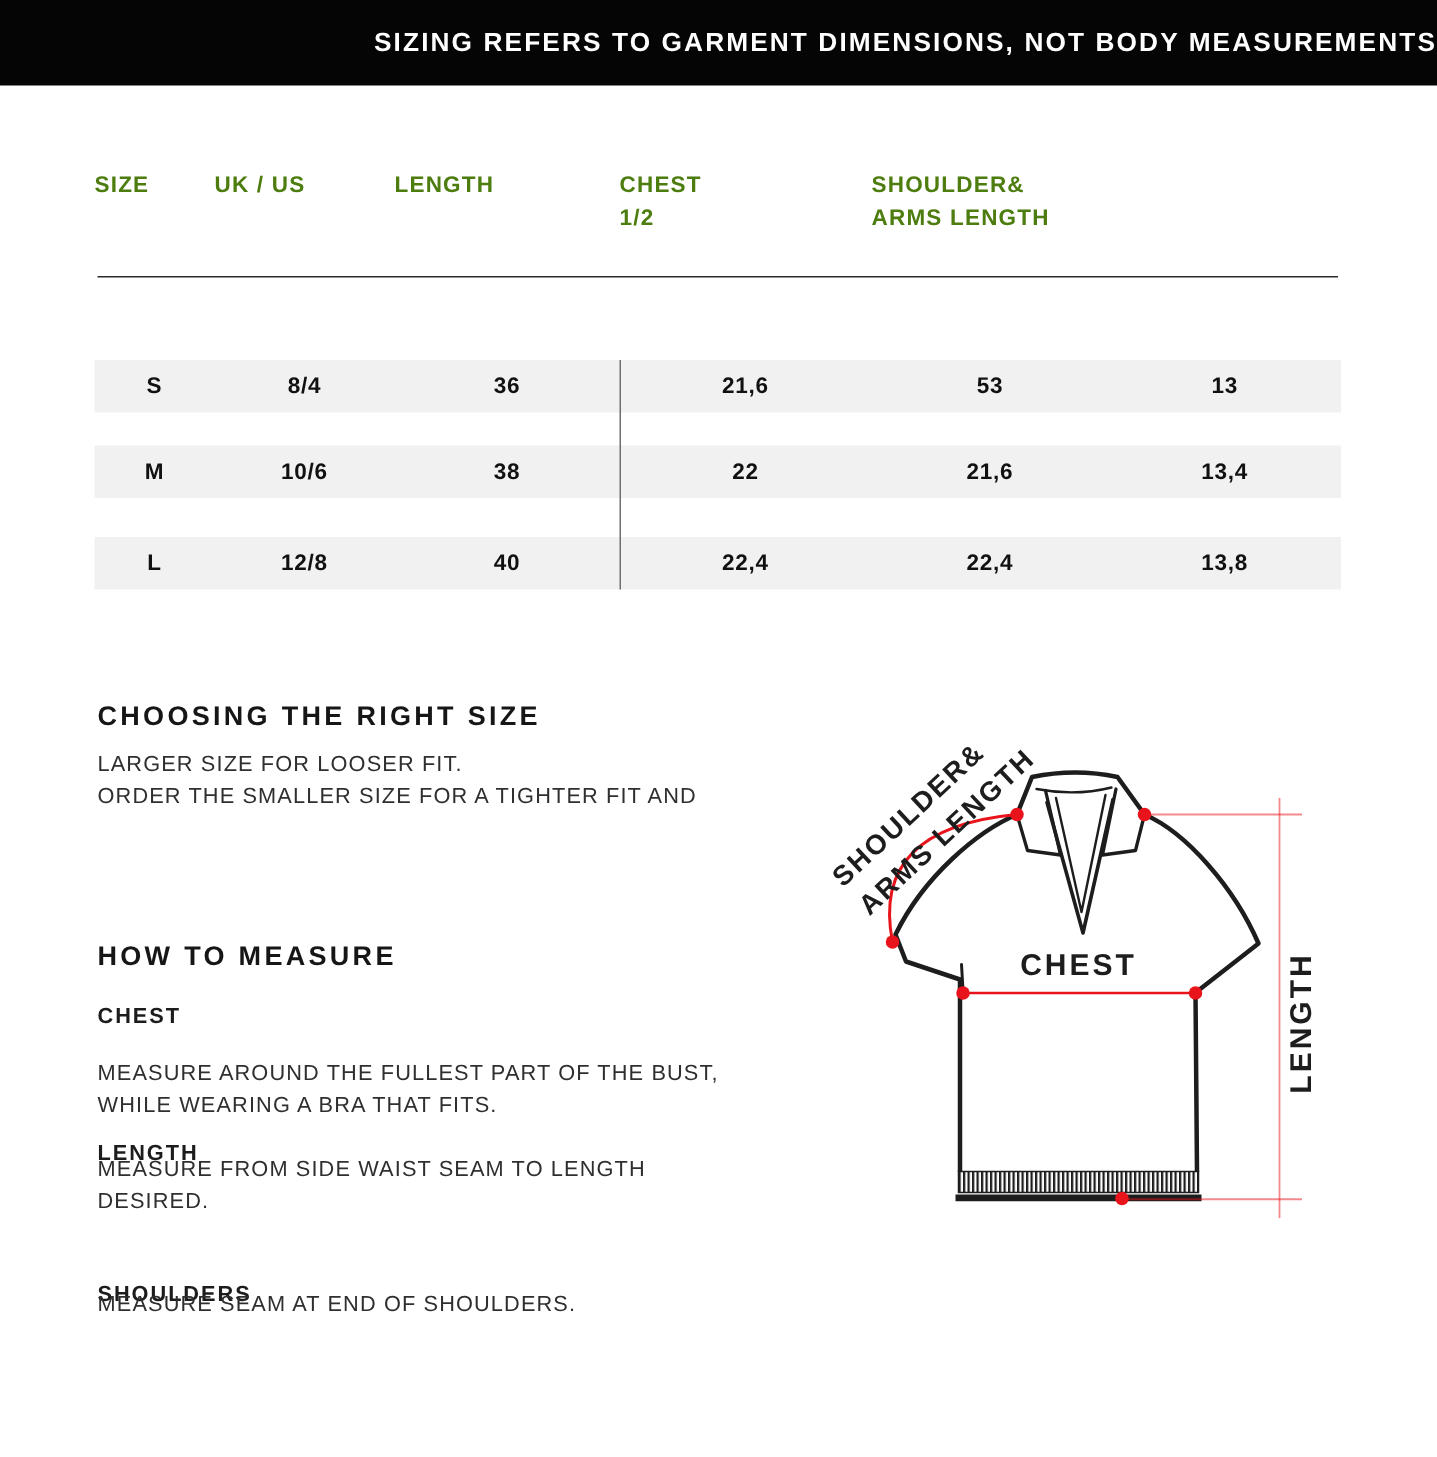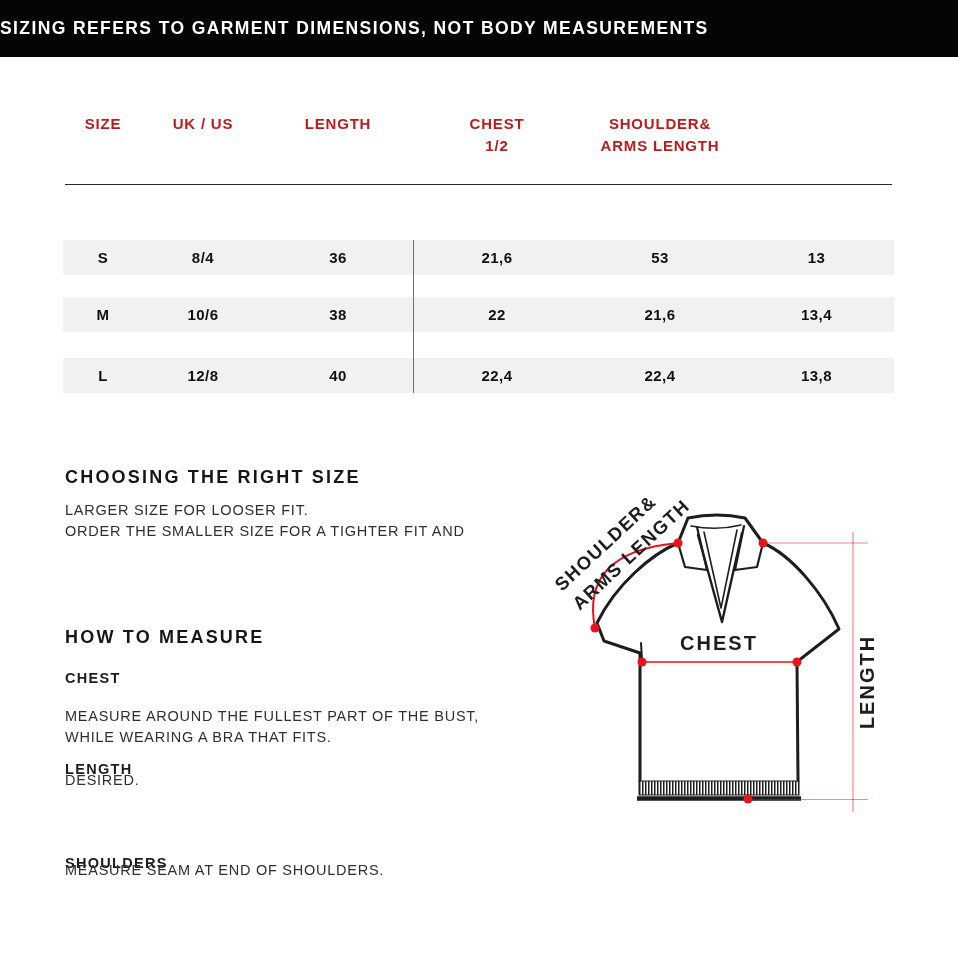--- a/index.html
+++ b/index.html
@@ -11,31 +11,31 @@
     font-family: "Liberation Sans", sans-serif;
     overflow: hidden;
   }
 
   
   .banner {
     position: absolute; top: 0; left: 0;
     width: 100%; height: 57px;
     background: #050505;
     color: #ffffff;
-    display: flex; align-items: center; justify-content: flex-start;
+    display: flex; align-items: center; justify-content: flex-end;
     font-weight: bold; font-size: 17.5px; letter-spacing: 1.4px;
   }
 
   
   .table-wrap { position: absolute; left: 63px; top: 105px; width: 831px; height: 290px; }
   .tgrid { display: grid; grid-template-columns: 80px 120px 150px 168px 158px 155px; width: 100%; }
   .thead { position: absolute; top: 8px; left: 0; }
   .th {
-    text-align: center; font-weight: bold; font-size: 15px;
-    letter-spacing: 0.8px; color: #b91c1c; line-height: 22px;
+    font-weight: bold; font-size: 15px;
+    letter-spacing: 0.8px; color: #4d7c0f; line-height: 22px;
   }
   .rule {
     position: absolute; top: 79px; left: 2px; width: 827px; height: 0;
     border-top: 1.7px solid #2b2b2b;
   }
   .trow {
     position: absolute; left: 0; height: 35px;
     background: #f1f1f1; align-items: center;
   }
   #row0 { top: 135px; } #row1 { top: 192px; } #row2 { top: 253px; }
@@ -141,20 +141,21 @@
   <h2 class="sec-heading" id="heading-how">HOW TO MEASURE</h2>
 
   <h3 class="sub-title" id="sub-chest">CHEST</h3>
   <div class="para" id="para-chest">
     <div>MEASURE AROUND THE FULLEST PART OF THE BUST,</div>
     <div>WHILE WEARING A BRA THAT FITS.</div>
   </div>
 
   <h3 class="sub-title" id="sub-length">LENGTH</h3>
   <div class="para" id="para-length">
+    <div>MEASURE FROM SIDE WAIST SEAM TO LENGTH</div>
     <div>DESIRED.</div>
   </div>
 
   <h3 class="sub-title" id="sub-shoulders">SHOULDERS</h3>
   <div class="para" id="para-shoulders">
     <div>MEASURE SEAM AT END OF SHOULDERS.</div>
   </div>
 
   <svg class="diagram" width="418" height="350" viewBox="0 0 418 350">
     <defs>

